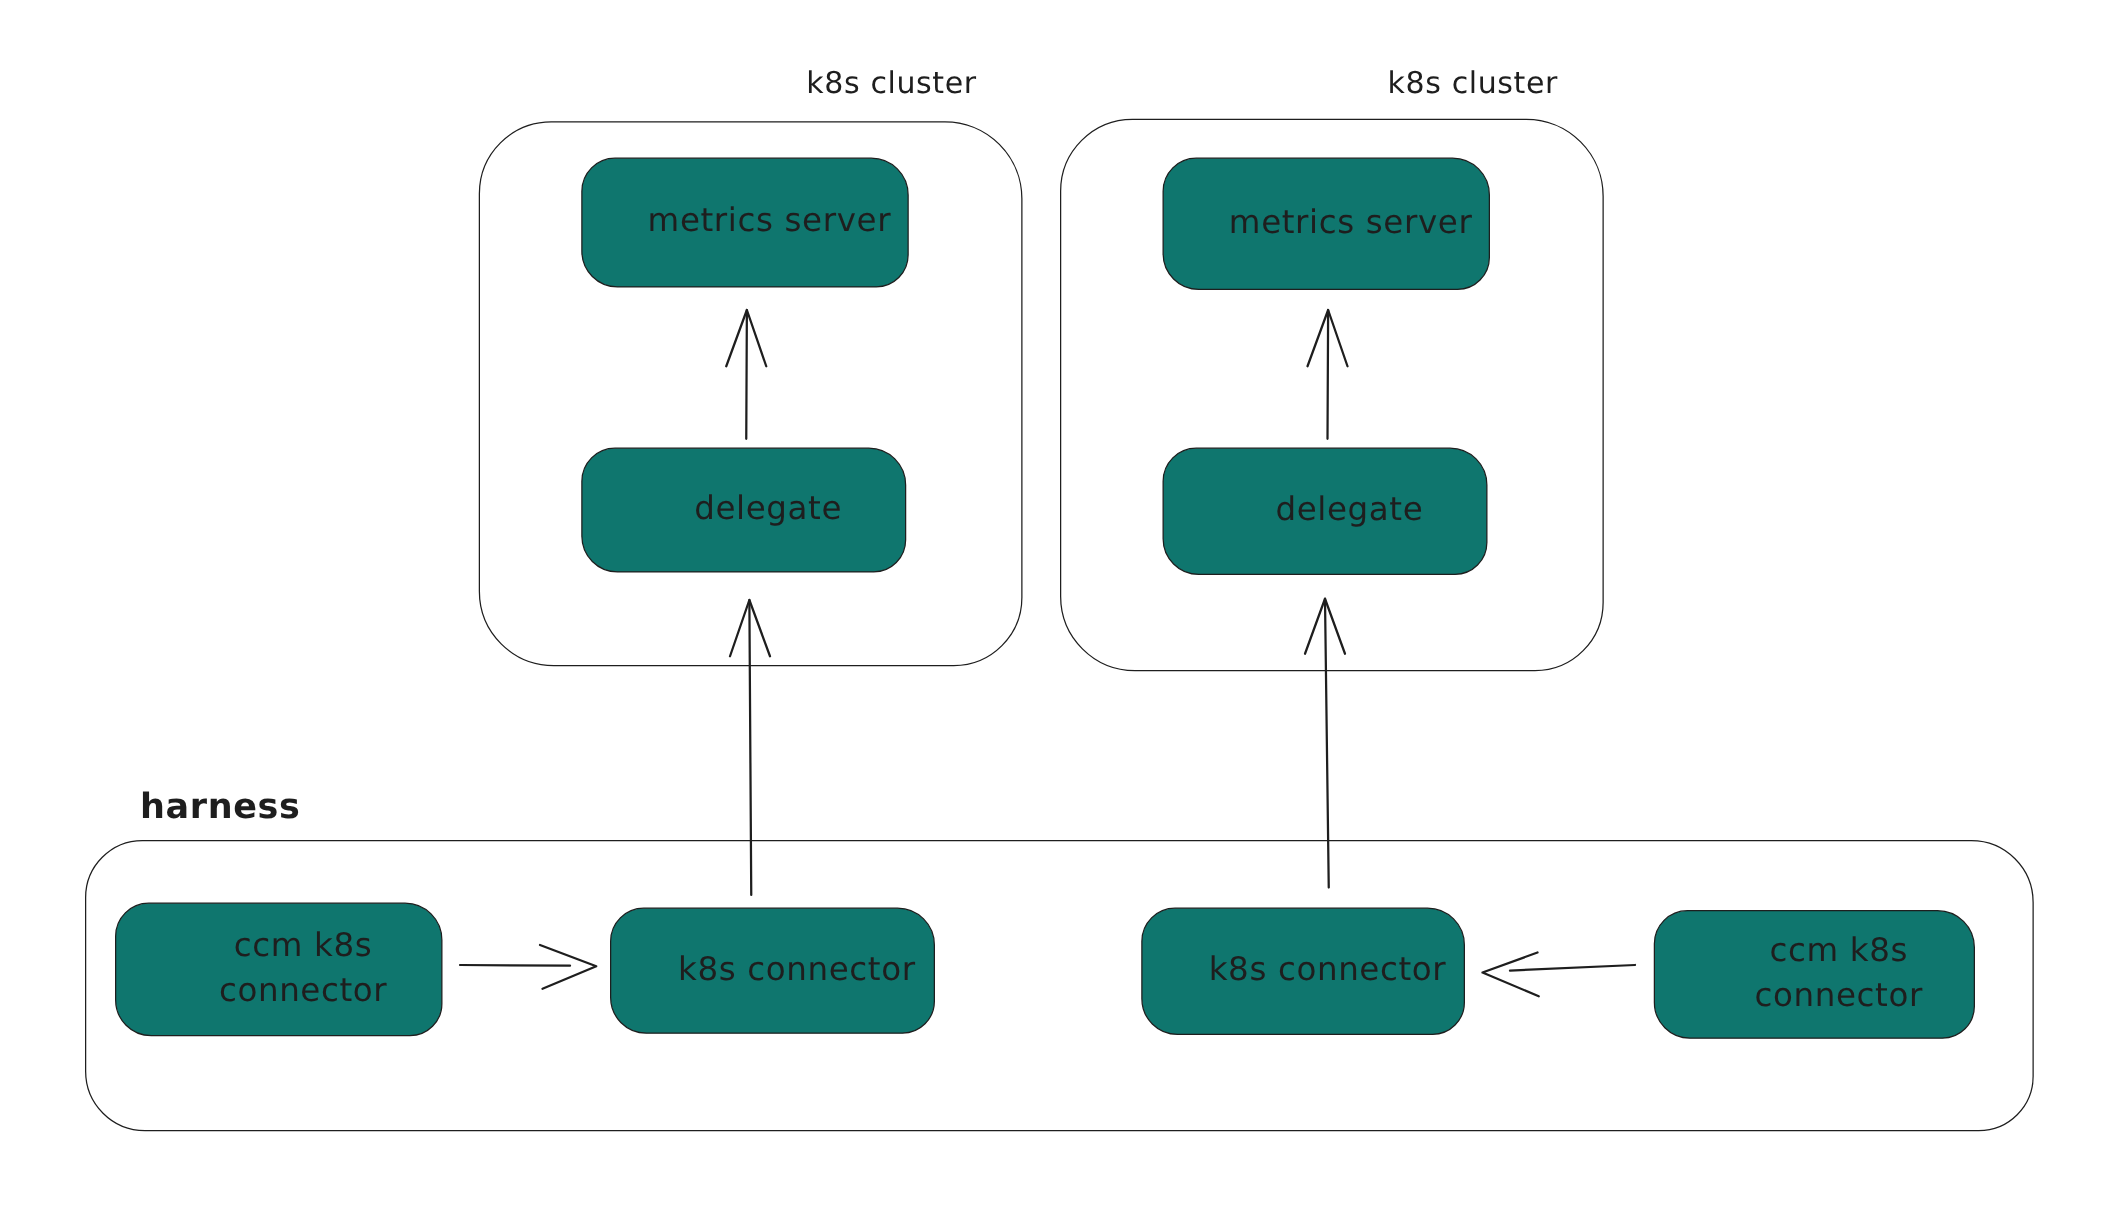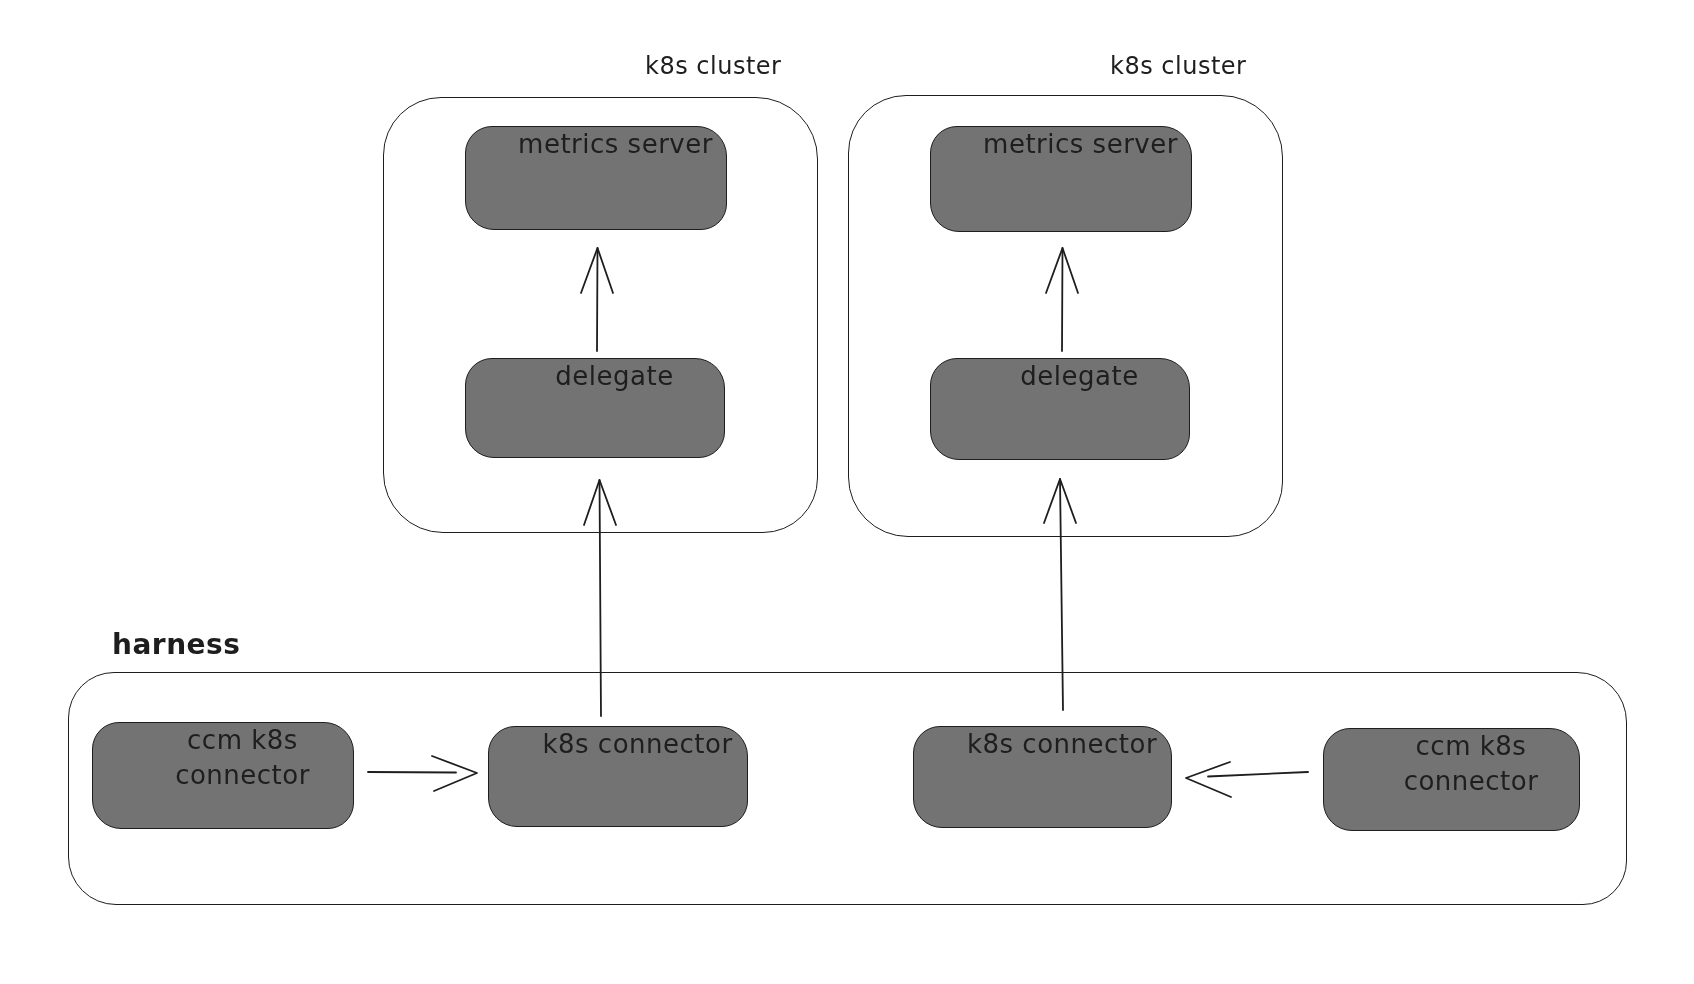--- a/index.html
+++ b/index.html
@@ -24,26 +24,27 @@
   }
   .cluster {
     border-radius: 58px 62px 55px 60px;
   }
   .harness-box {
     border-radius: 46px 50px 44px 48px;
   }
   .node {
     border-radius: 27px 30px 26px 29px;
     display: flex;
+    align-items: center;
     justify-content: center;
     text-align: center;
     font-size: 26px;
     letter-spacing: 0.5px;
     line-height: 1.35;
-    background: #737373;
+    background: #0f766e;
     padding-left: 39px;
   }
   .free-label {
     position: absolute;
     font-size: 25px;
     letter-spacing: 0.5px;
     white-space: nowrap;
   }
   #arrows {
     position: absolute;

